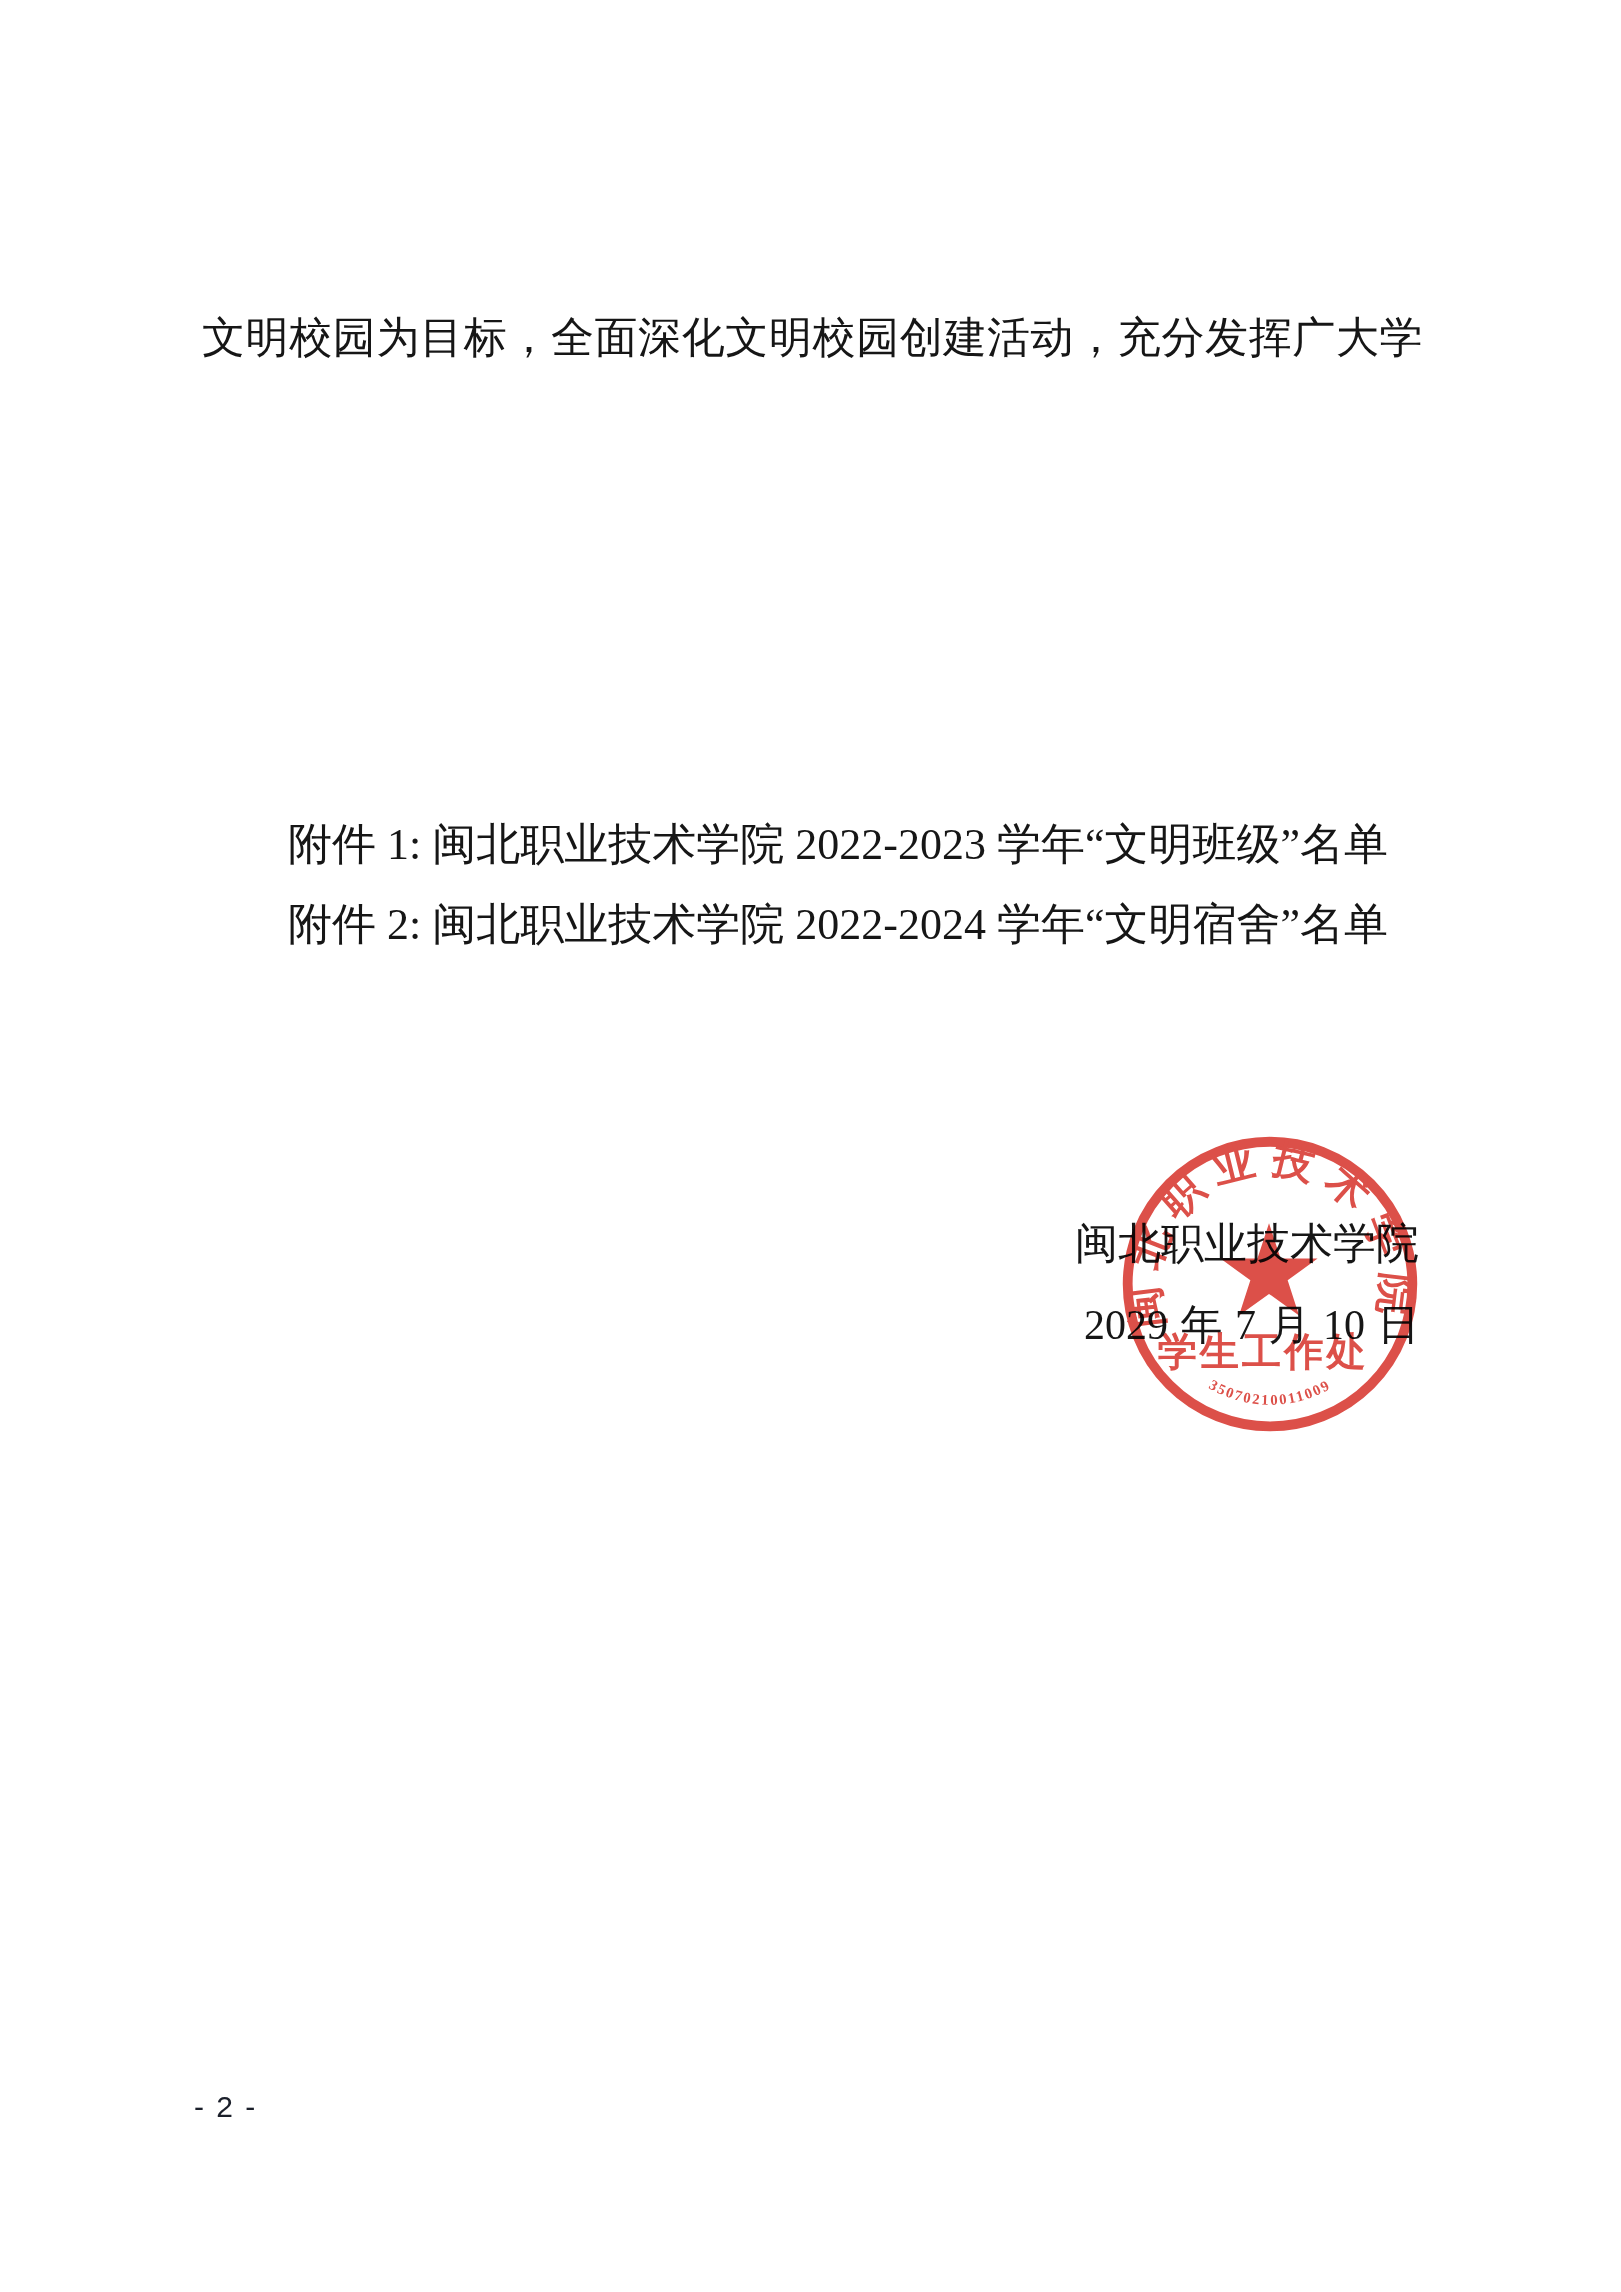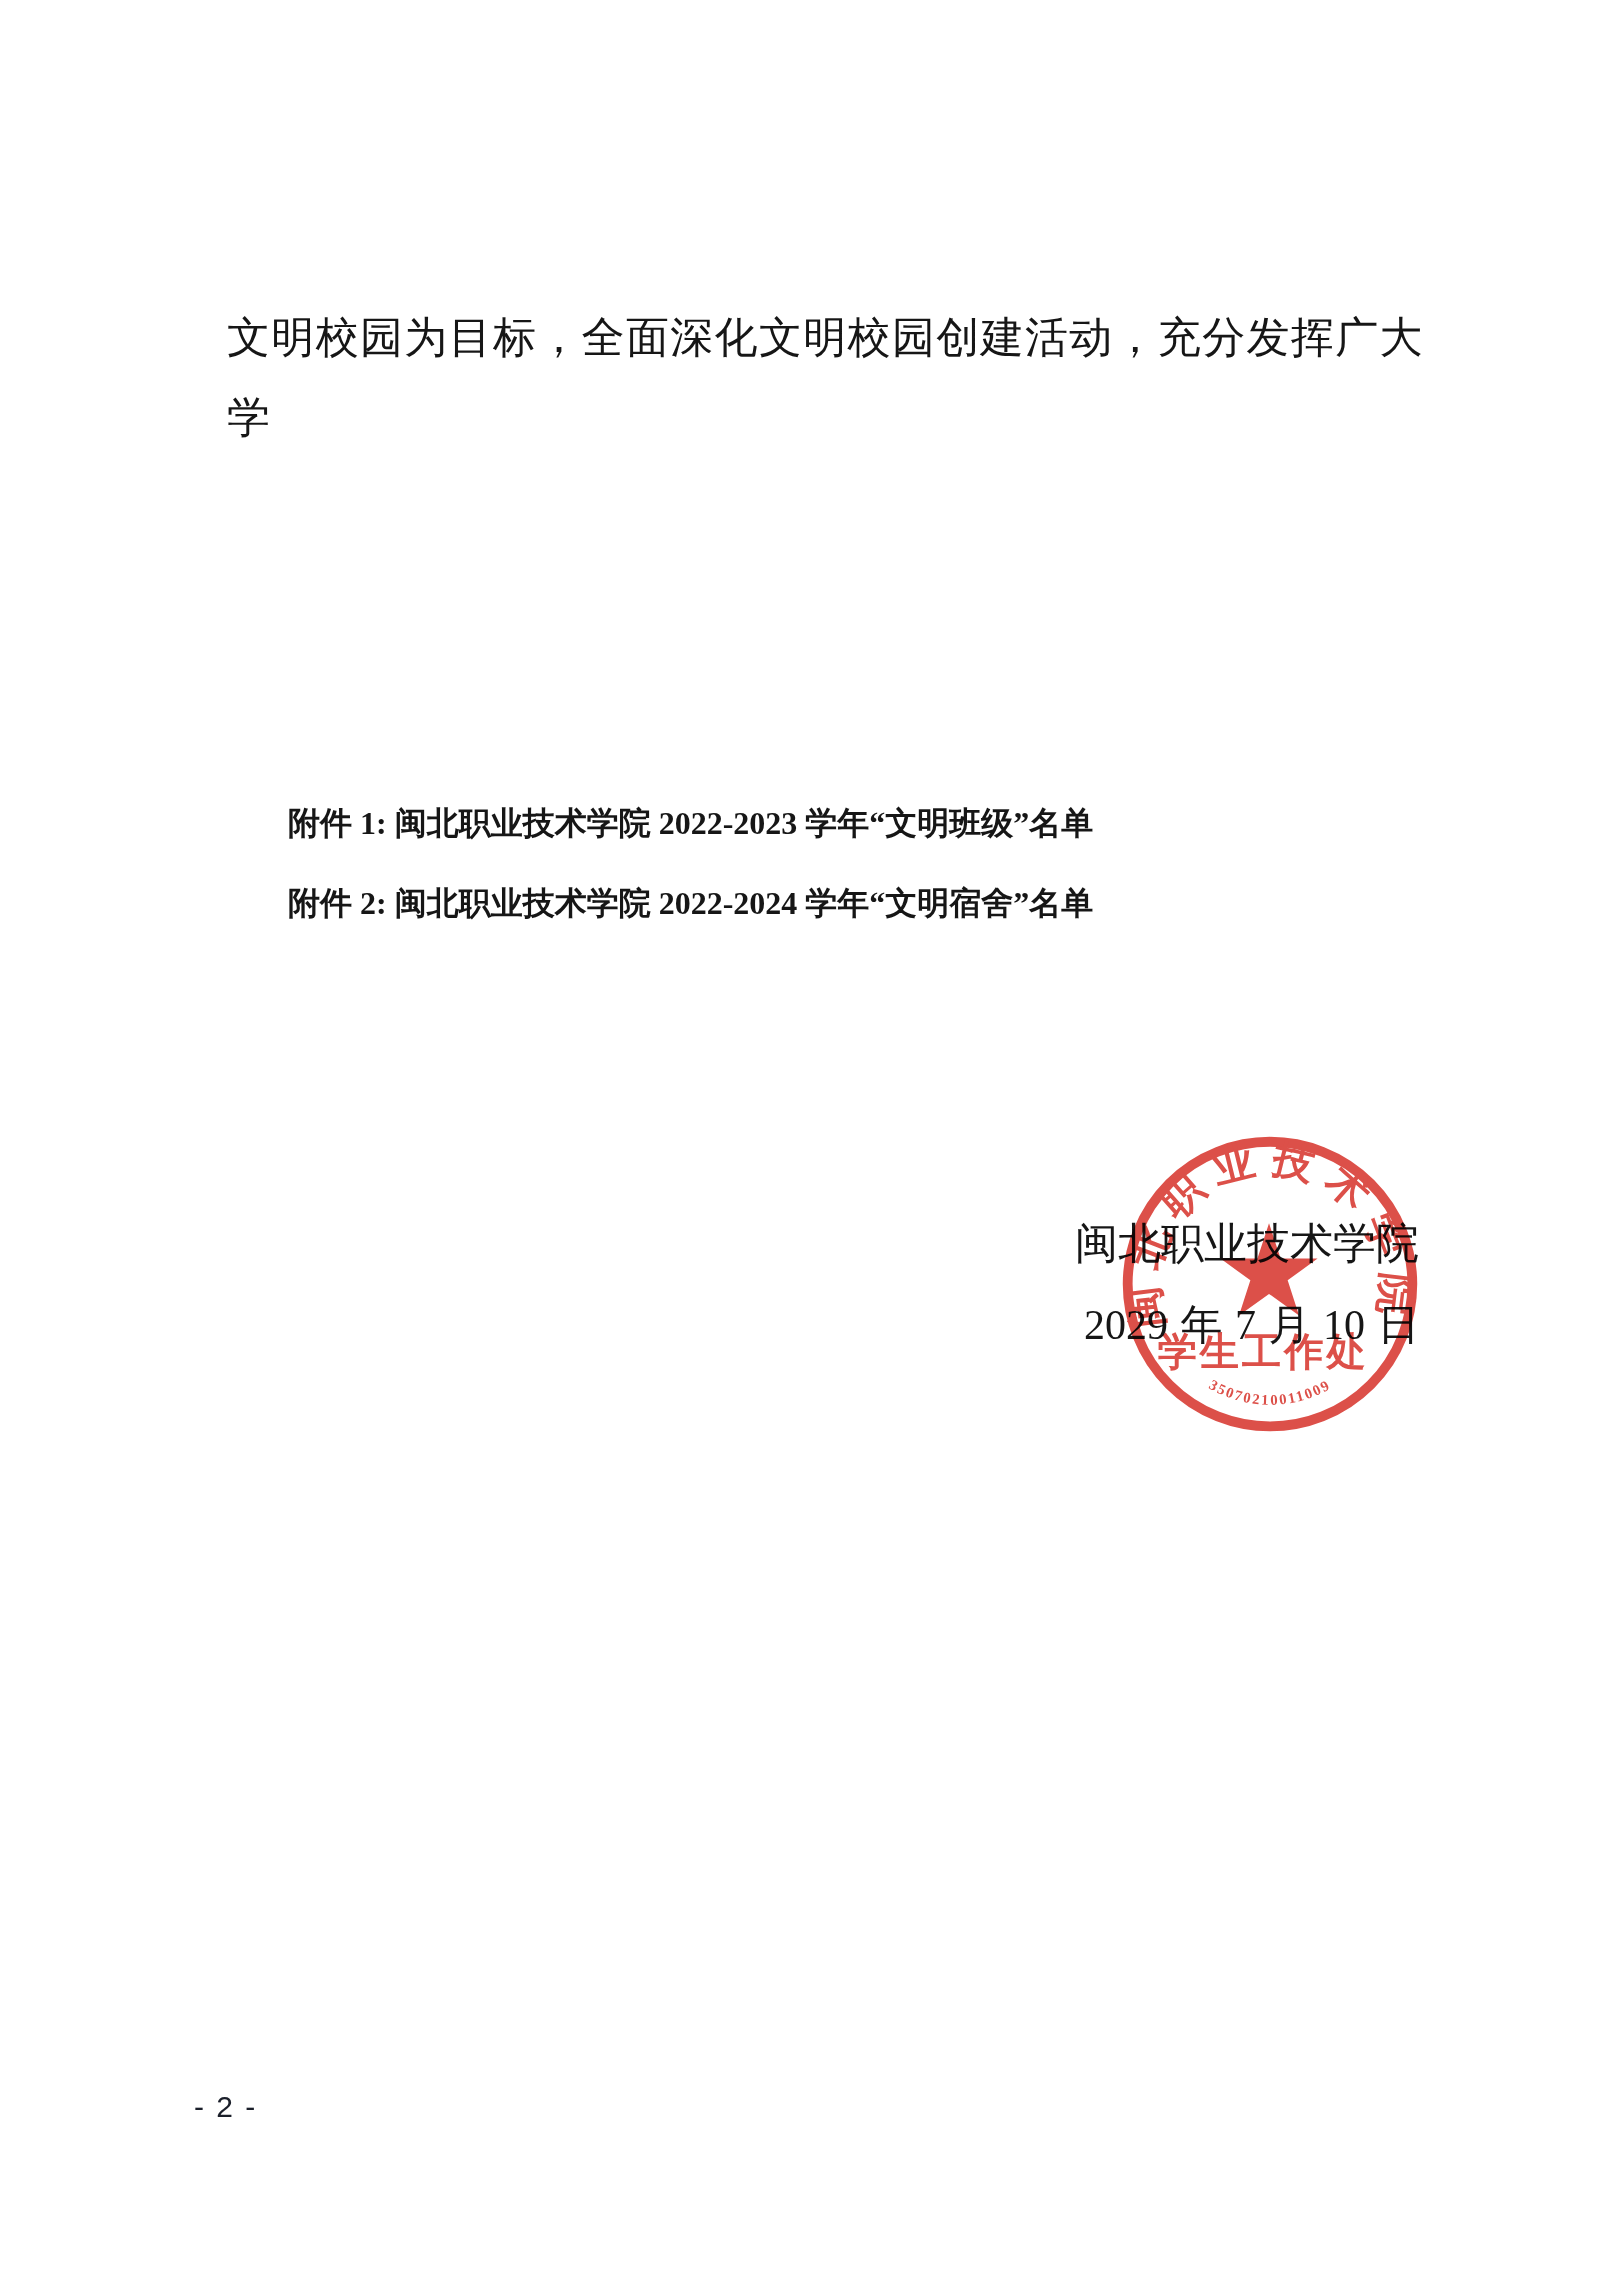--- a/index.html
+++ b/index.html
@@ -7,24 +7,24 @@
     width:1621px;height:2293px;position:relative;background:#ffffff;
     font-family:"Liberation Serif","DejaVu Serif",serif;color:#161616;
     overflow:hidden;
   }
   .abs{position:absolute;}
   .bodytext{
     left:202px;top:298px;width:1221px;
     font-size:43px;line-height:80px;letter-spacing:0.5px;
   }
   .bodyline{white-space:nowrap;}
-  .bodyline.just{white-space:normal;text-align:justify;text-align-last:justify;margin-left:25px;}
+  .bodyline.just{white-space:normal;text-align:justify;text-align-last:justify;}
   .attachments{
-    left:288px;top:783px;width:1176px;
-    font-size:32px;line-height:80px;font-weight:bold;
+    left:288px;top:805px;width:1176px;
+    font-size:44px;line-height:80px;
   }
   .attachline{white-space:nowrap;}
   .sig-org{
     left:1075px;top:1215px;width:349px;font-size:43px;white-space:nowrap;
     letter-spacing:0px;z-index:3;
   }
   .sig-date{
     left:1084px;top:1297px;width:349px;font-size:42px;white-space:nowrap;
     word-spacing:2px;z-index:3;
   }

